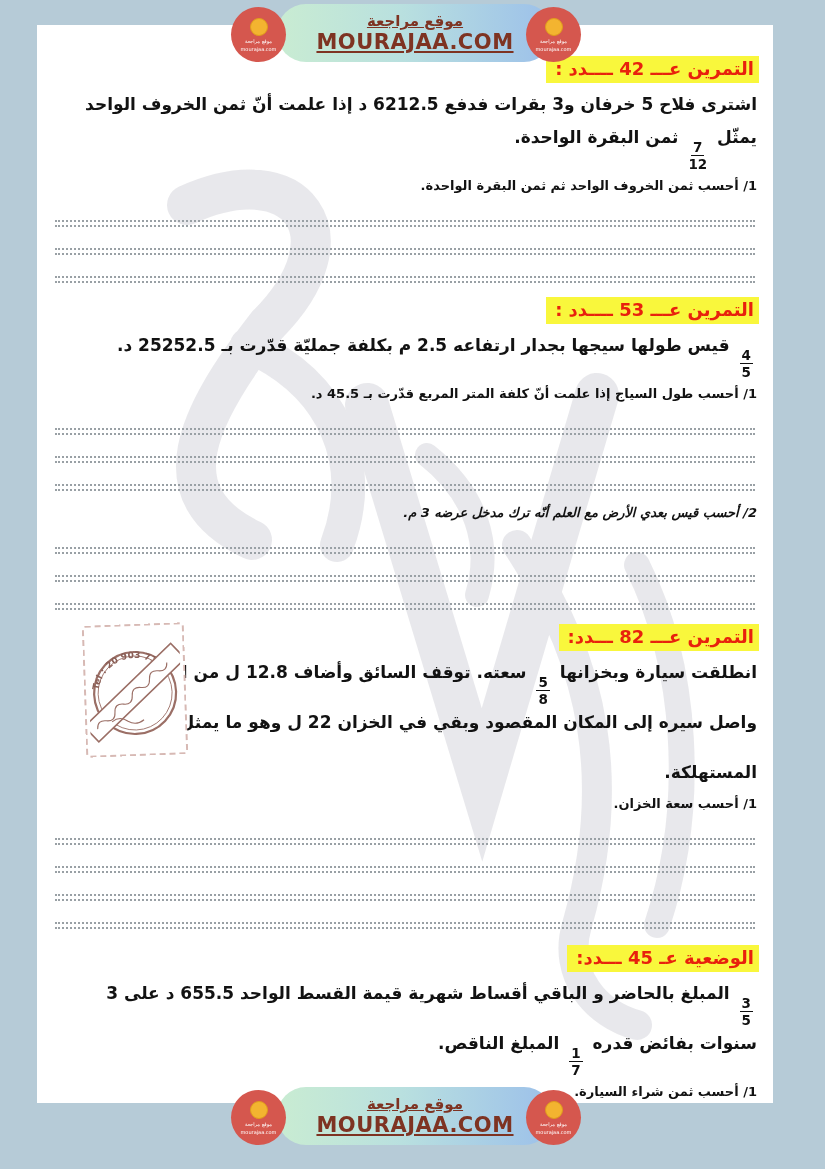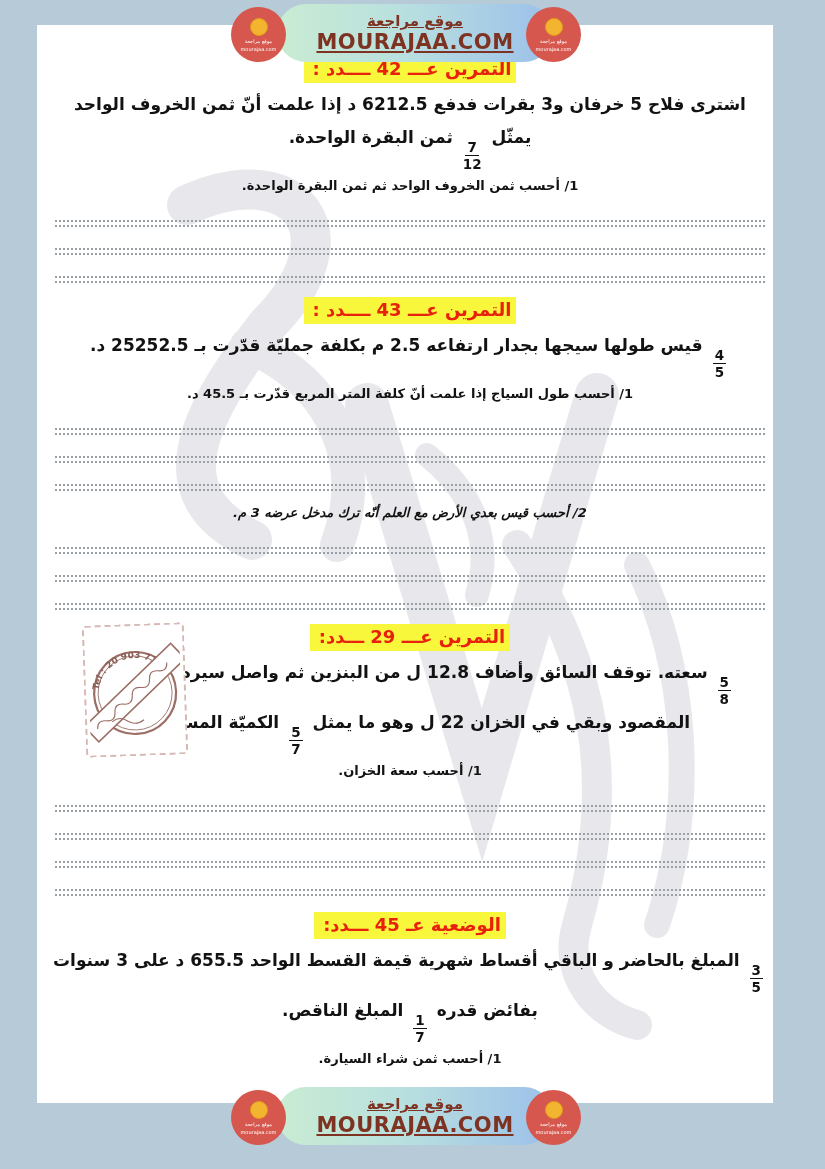--- a/index.html
+++ b/index.html
@@ -25,22 +25,22 @@
     position:absolute;width:55px;height:55px;border-radius:50%;background:#d5574e;
     display:flex;flex-direction:column;align-items:center;justify-content:center;gap:2px;
     z-index:7;
   }
   .logo-dot{width:16px;height:16px;border-radius:50%;background:#f3b430;border:1px solid #e09c1c;}
   .logo-cap{font-size:5px;color:#ffffff;line-height:6px;text-align:center;}
   
   .watermark{position:absolute;left:0;top:0;z-index:1;pointer-events:none;}
   
   .content{
-    position:absolute;inset:0;padding:31px 4px 0 14px;
-    direction:rtl;text-align:center;z-index:2;color:#121212;
+    position:absolute;inset:0;padding:31px 14px 0 14px;
+    direction:rtl;text-align:right;z-index:2;color:#121212;
   }
   .title-row{margin:0;}
   .ex-title{
     display:inline-block;background:#f9f73c;color:#e8210d;
     font-weight:bold;font-size:18px;line-height:24px;padding:1px 5px 2px 9px;
   }
   .para{
     margin:5px 2px 0 2px;font-size:17px;font-weight:bold;line-height:33px;
   }
   .q{
@@ -113,21 +113,21 @@
       <span>ثمن البقرة الواحدة.</span>
     </p>
     <p class="q">1/ أحسب ثمن الخروف الواحد ثم ثمن البقرة الواحدة.</p>
     <div class="dots">
       <div class="dotline"></div>
       <div class="dotline"></div>
       <div class="dotline"></div>
     </div>
 
     <div class="title-row mt14">
-      <span class="ex-title">التمرين عـــ 43 ــــدد :</span>
+      <span class="ex-title">التمرين عـــ 53 ــــدد :</span>
     </div>
     <p class="para">
       <span class="frac">
           <span class="fnum">4</span>
           <span class="fden">5</span>
         </span>
       <span>قيس طولها سيجها بجدار ارتفاعه 2.5 م بكلفة جمليّة قدّرت بـ 25252.5 د.</span>
     </p>
     <p class="q">1/ أحسب طول السياج إذا علمت أنّ كلفة المتر المربع قدّرت بـ 45.5 د.</p>
     <div class="dots">
@@ -136,23 +136,24 @@
       <div class="dotline"></div>
     </div>
     <p class="q mt8">2/ أحسب قيس بعدي الأرض مع العلم أنّه ترك مدخل عرضه 3 م.</p>
     <div class="dots">
       <div class="dotline"></div>
       <div class="dotline"></div>
       <div class="dotline"></div>
     </div>
 
     <div class="title-row mt14">
-      <span class="ex-title">التمرين عـــ 29 ـــدد:</span>
-    </div>
-    <p class="para">
+      <span class="ex-title">التمرين عـــ 82 ـــدد:</span>
+    </div>
+    <p class="para">
+      <span>انطلقت سيارة وبخزانها</span>
       <span class="frac">
           <span class="fnum">5</span>
           <span class="fden">8</span>
         </span>
       <span>سعته. توقف السائق وأضاف 12.8 ل من البنزين ثم واصل سيره إلى المكان المقصود وبقي في الخزان 22 ل وهو ما يمثل</span>
       <span class="frac">
           <span class="fnum">5</span>
           <span class="fden">7</span>
         </span>
       <span>الكميّة المستهلكة.</span>

